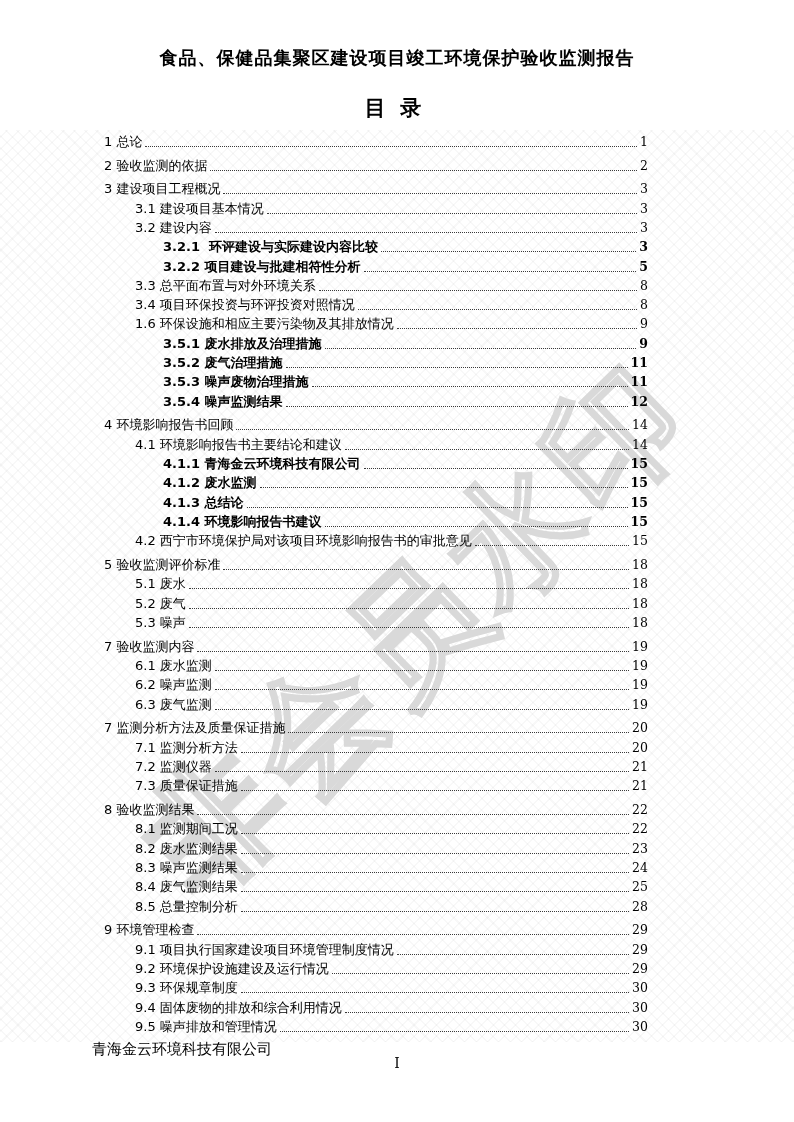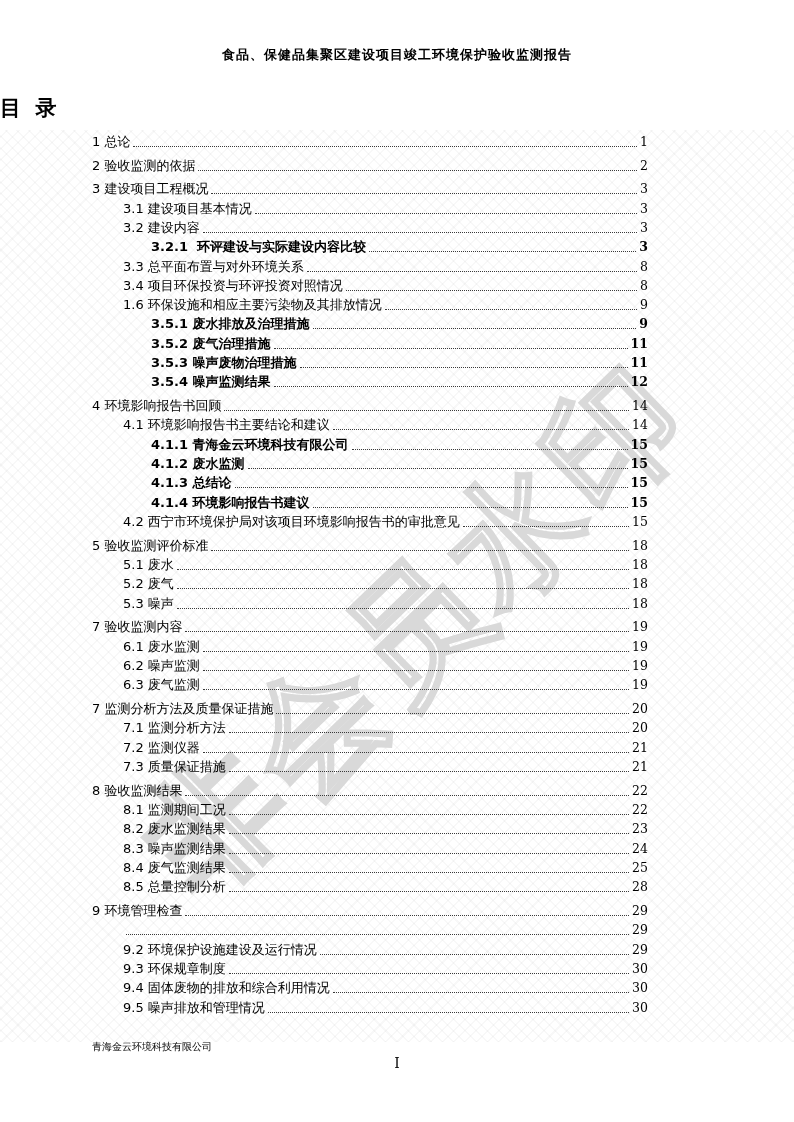--- a/index.html
+++ b/index.html
@@ -37,33 +37,34 @@
     transform-origin:center center;
     z-index:1;
     user-select:none;
   }
 
   .content{position:absolute;inset:0;z-index:2;}
 
   .doc-header{
     position:absolute;top:46px;left:0;right:0;
     text-align:center;
-    font-size:13px;font-weight:bold;
+    font-size:18px;font-weight:bold;
     letter-spacing:1px;
   }
 
   .toc-title{
     position:absolute;top:94px;left:0;right:8px;
+    text-align:center;
     font-size:21px;font-weight:bold;
     white-space:pre;
   }
 
   .toc{
     position:absolute;
-    left:92px;right:146px;top:126px;text-align:right;
+    left:104px;right:146px;top:126px;text-align:right;
   }
   .toc-row{
     display:flex;
     align-items:flex-end;
     height:19.3px;
     font-size:13px;
     line-height:16px;
   }
   .toc-row.lvl1{margin-top:4.5px;}
   .toc-row.lvl2{padding-left:31px;}
@@ -75,21 +76,21 @@
     margin:0 3px 3px 3px;
     min-width:10px;
   }
   .pnum{
     font-size:12.5px;
     font-family:"DejaVu Serif","Liberation Serif",serif;
   }
 
   .doc-footer-company{
     position:absolute;left:92px;top:1040px;
-    font-size:10px;
+    font-size:15px;
   }
   .doc-page-number{
     position:absolute;left:0;right:0;top:1055px;
     text-align:center;
     font-size:14px;
     font-family:"DejaVu Serif","Liberation Serif",serif;
   }
 </style>
 </head>
 <body>
@@ -130,20 +131,25 @@
         <div class="toc-row lvl2">
           <span class="toc-label">3.2 建设内容</span>
           <span class="dots"></span>
           <span class="pnum">3</span>
         </div>
         <div class="toc-row lvl3">
           <span class="toc-label">3.2.1  环评建设与实际建设内容比较</span>
           <span class="dots"></span>
           <span class="pnum">3</span>
         </div>
+        <div class="toc-row lvl3">
+          <span class="toc-label">3.2.2 项目建设与批建相符性分析</span>
+          <span class="dots"></span>
+          <span class="pnum">5</span>
+        </div>
         <div class="toc-row lvl2">
           <span class="toc-label">3.3 总平面布置与对外环境关系</span>
           <span class="dots"></span>
           <span class="pnum">8</span>
         </div>
         <div class="toc-row lvl2">
           <span class="toc-label">3.4 项目环保投资与环评投资对照情况</span>
           <span class="dots"></span>
           <span class="pnum">8</span>
         </div>
@@ -296,20 +302,21 @@
           <span class="toc-label">8.5 总量控制分析</span>
           <span class="dots"></span>
           <span class="pnum">28</span>
         </div>
         <div class="toc-row lvl1">
           <span class="toc-label">9 环境管理检查</span>
           <span class="dots"></span>
           <span class="pnum">29</span>
         </div>
         <div class="toc-row lvl2">
+          <span class="toc-label">9.1 项目执行国家建设项目环境管理制度情况</span>
           <span class="dots"></span>
           <span class="pnum">29</span>
         </div>
         <div class="toc-row lvl2">
           <span class="toc-label">9.2 环境保护设施建设及运行情况</span>
           <span class="dots"></span>
           <span class="pnum">29</span>
         </div>
         <div class="toc-row lvl2">
           <span class="toc-label">9.3 环保规章制度</span>

